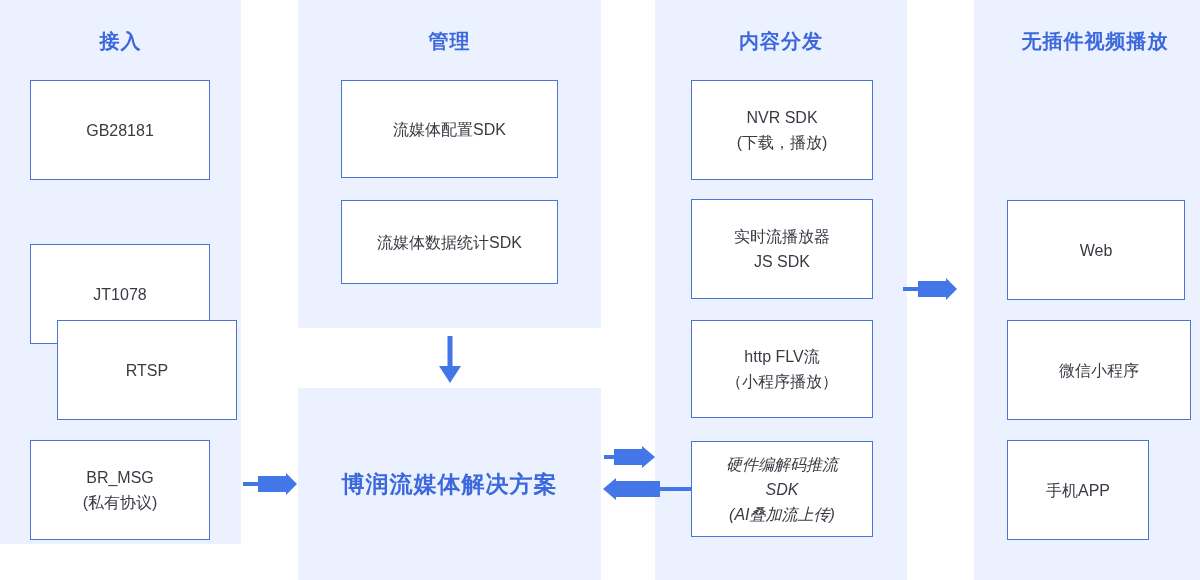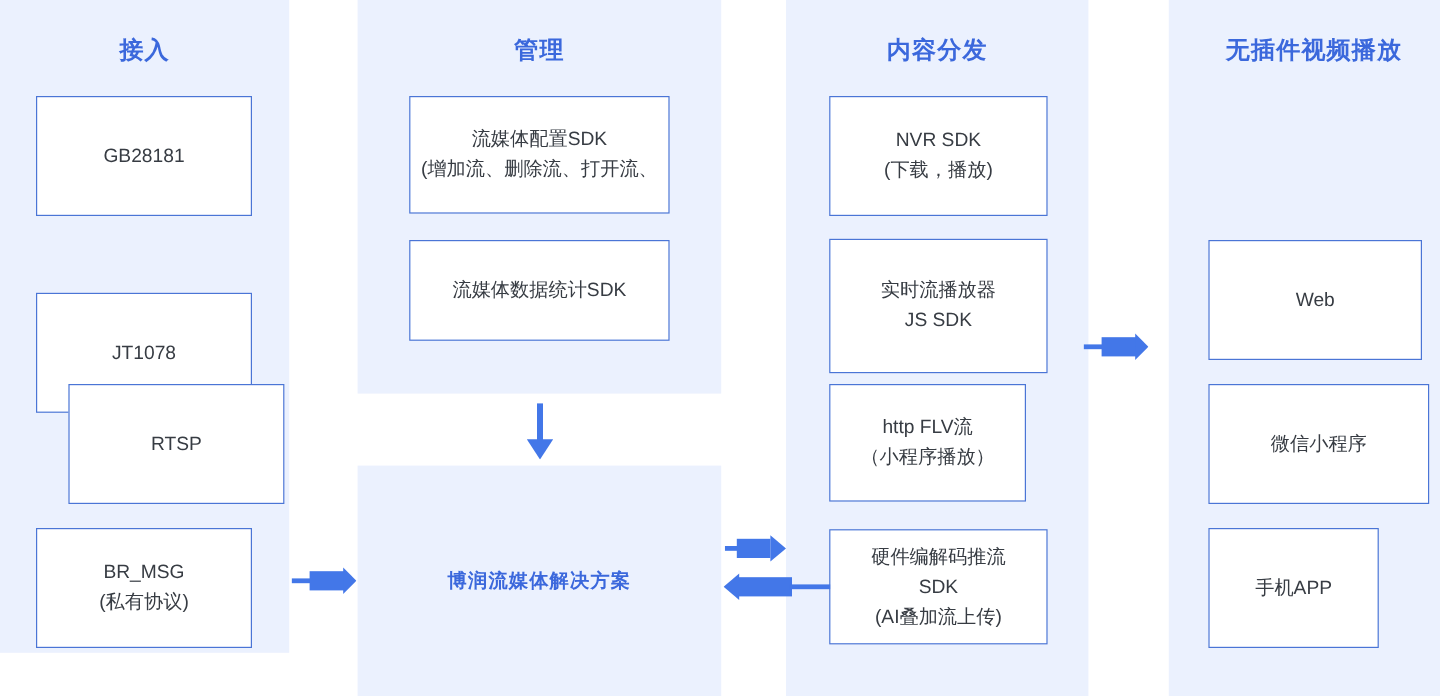--- a/index.html
+++ b/index.html
@@ -48,21 +48,21 @@
     line-height:25px;
     color:var(--box-text);
     white-space:nowrap;
   }
   .solution-label{
     position:absolute;
     left:0;right:0;top:0;bottom:0;
     display:flex;
     align-items:center;
     justify-content:center;
-    font-size:16px;
+    font-size:23px;
     font-weight:bold;
     color:var(--title-blue);
     letter-spacing:1px;
     white-space:nowrap;
   }
   .arrow{position:absolute;color:var(--arrow-blue);}
   .arrow svg{display:block;fill:currentColor;}
 </style>
 </head>
 <body>
@@ -83,46 +83,45 @@
     <div class="box" style="left:30px;top:440px;width:180px;height:100px;">
       <div class="line">BR_MSG</div>
       <div class="line">(私有协议)</div>
     </div>
   </section>
 
   <section class="panel" style="left:298px;top:0;width:303px;height:328px;">
     <div class="col-title">管理</div>
     <div class="box" style="left:43px;top:80px;width:217px;height:98px;">
       <div class="line">流媒体配置SDK</div>
-      <div class="line">(增加流、删除流、打开流、</div>
     </div>
     <div class="box" style="left:43px;top:200px;width:217px;height:84px;">
       <div class="line">流媒体数据统计SDK</div>
     </div>
   </section>
 
   <section class="panel" style="left:298px;top:388px;width:303px;height:192px;">
     <div class="solution-label">博润流媒体解决方案</div>
   </section>
 
   <section class="panel" style="left:655px;top:0;width:252px;height:580px;">
     <div class="col-title">内容分发</div>
     <div class="box" style="left:36px;top:80px;width:182px;height:100px;">
       <div class="line">NVR SDK</div>
       <div class="line">(下载，播放)</div>
     </div>
-    <div class="box" style="left:36px;top:199px;width:182px;height:112px;">
+    <div class="box" style="left:36px;top:199px;width:182px;height:100px;">
       <div class="line">实时流播放器</div>
       <div class="line">JS SDK</div>
     </div>
-    <div class="box" style="left:36px;top:320px;width:164px;height:98px;">
+    <div class="box" style="left:36px;top:320px;width:182px;height:98px;">
       <div class="line">http FLV流</div>
       <div class="line">（小程序播放）</div>
     </div>
-    <div class="box" style="left:36px;top:441px;width:182px;height:96px;">
+    <div class="box" style="left:36px;top:441px;width:182px;height:96px;font-style:italic;">
       <div class="line">硬件编解码推流</div>
       <div class="line">SDK</div>
       <div class="line">(AI叠加流上传)</div>
     </div>
   </section>
 
   <section class="panel" style="left:930px;top:0;width:242px;height:580px;margin-left:44px;">
     <div class="col-title">无插件视频播放</div>
     <div class="box" style="left:33px;top:200px;width:178px;height:100px;">
       <div class="line">Web</div>

